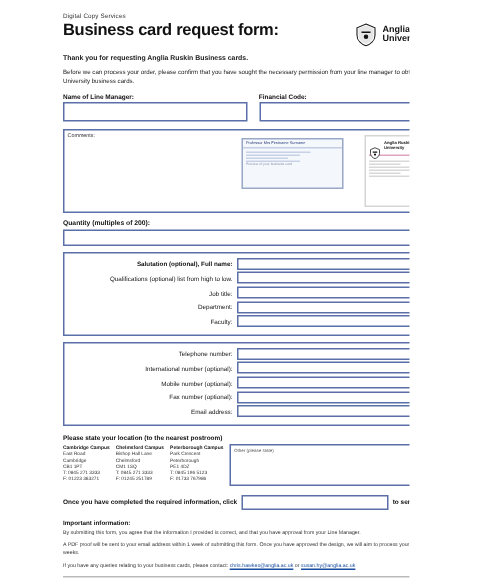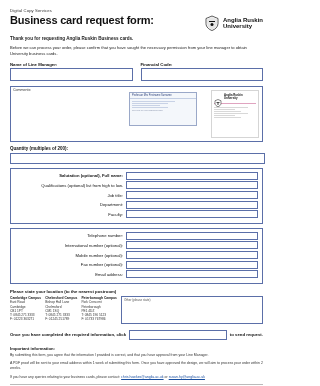--- a/index.html
+++ b/index.html
@@ -3,21 +3,21 @@
 <meta charset="utf-8">
 <style>
   html,body{margin:0;padding:0;}
   body{
     width:273px;height:386px;
     background:#ffffff;
     font-family:"Liberation Sans",sans-serif;
     color:#111;
     overflow:hidden;
   }
-  .page{position:relative;width:273px;height:386px;box-sizing:border-box;padding:8px 10px 0 10px;}
+  .page{position:relative;width:273px;height:386px;box-sizing:border-box;padding:8px 10px 0 10px;margin-left:32px;}
 
   .kicker{font-size:4.2px;color:#333;letter-spacing:.1px;margin:0 0 2px 0;}
   .titlerow{display:flex;align-items:flex-start;justify-content:space-between;}
   .title{font-size:11px;font-weight:bold;color:#111;line-height:1.05;margin:0;letter-spacing:-.2px;}
   .logo{display:flex;align-items:center;gap:3px;}
   .logo-mark{width:16px;height:16px;position:relative;flex:0 0 auto;}
   .logo-text{font-size:6px;line-height:1.05;font-weight:bold;color:#111;}
   .logo-text span{display:block;}
 
   .lead{font-size:4.6px;font-weight:bold;color:#222;margin:5px 0 4px 0;}

